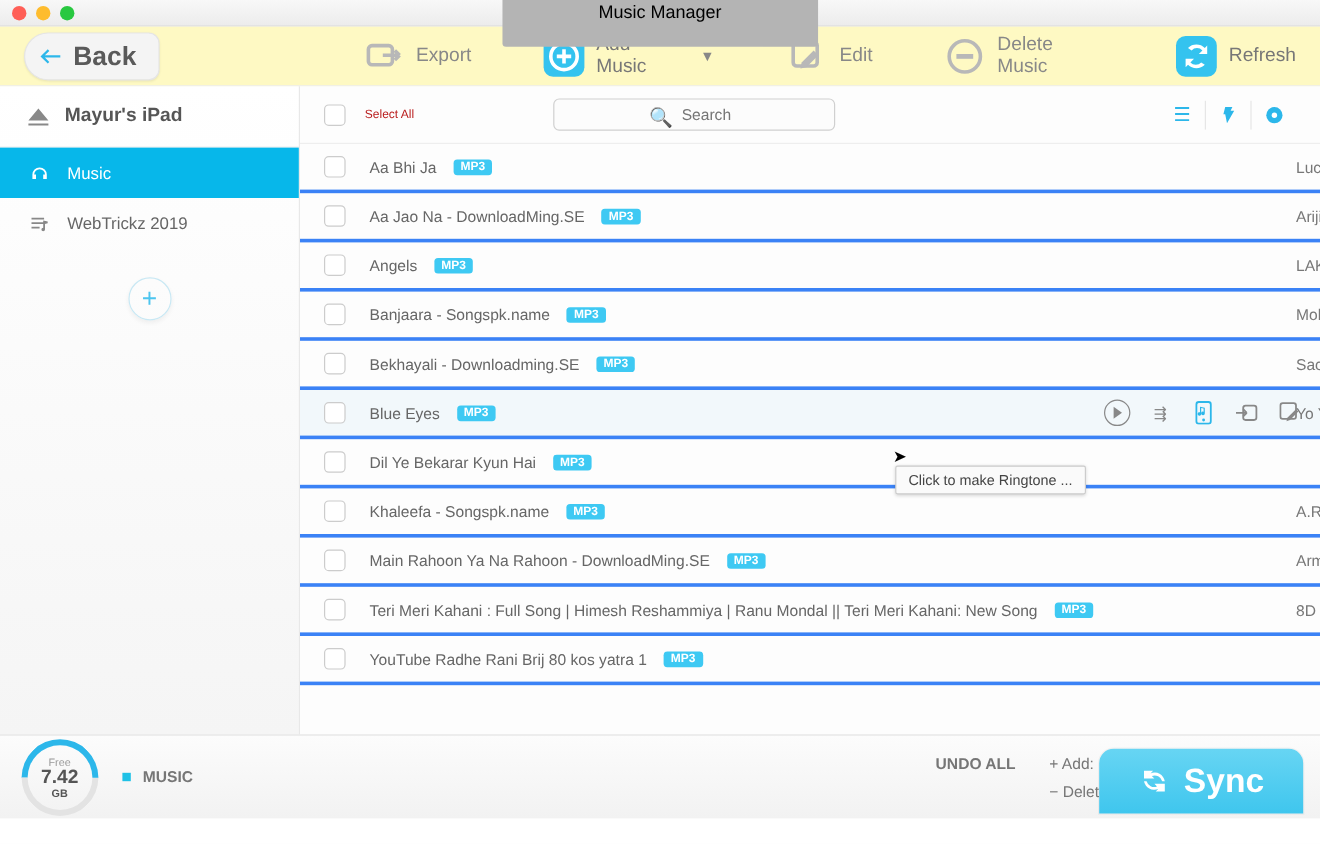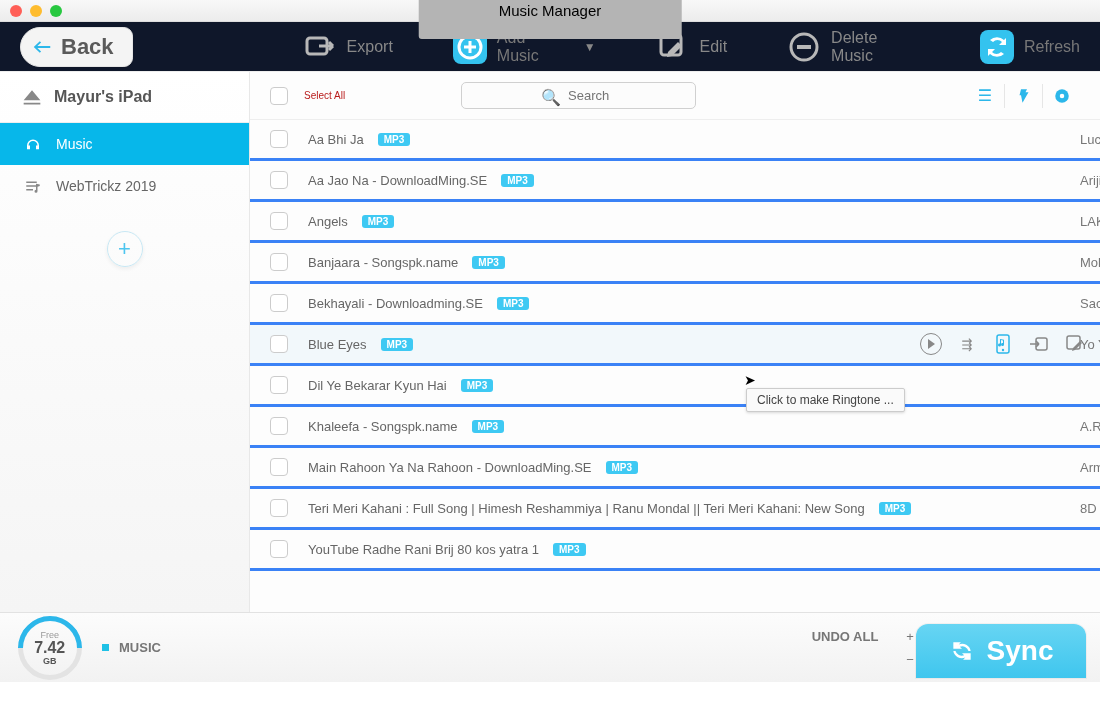--- a/index.html
+++ b/index.html
@@ -3,21 +3,21 @@
 <meta charset="utf-8">
 <style>
 * { margin:0; padding:0; box-sizing:border-box; font-family:-apple-system,BlinkMacSystemFont,"Segoe UI",Helvetica,Arial,sans-serif; }
 body { width:1100px; height:703px; background:#fff; overflow:hidden; position:relative; }
 .titlebar { height:22px; background:linear-gradient(#f8f8f8,#ececec); border-bottom:1px solid #ddd; display:flex; align-items:center; position:relative; }
 .traffic { display:flex; gap:8px; margin-left:10px; }
 .tf { width:12px; height:12px; border-radius:50%; }
 .tf-close{background:#ff5f57;} .tf-min{background:#febc2e;} .tf-max{background:#28c840;}
 .title-pill { position:absolute; left:50%; transform:translateX(-50%); background:#b4b4b4; color:#000000; font-size:15px; padding:20px 80px; border-radius:3px; }
 
-.toolbar { height:50px; display:flex; align-items:center; padding:0 20px; background:#0f172a; border-bottom:1px solid #eee;}
+.toolbar { height:50px; display:flex; align-items:center; padding:0 20px; background:#fef9c3; border-bottom:1px solid #eee;}
 .back-btn { display:flex; align-items:center; gap:8px; font-size:22px; font-weight:600; color:#5a5a5a; background:#f4f4f4; border:1px solid #e5e5e5; border-radius:22px 10px 10px 22px; padding:6px 18px 6px 10px; box-shadow:0 1px 2px rgba(0,0,0,.08);}
 .back-btn svg{width:22px;height:22px;}
 .tool-btns { display:flex; gap:60px; margin-left:170px; align-items:center; }
 .tbtn { display:flex; align-items:center; gap:10px; color:#888; font-size:16px; }
 .tbtn.active { color:#28a7e2; }
 .tbtn .ic { width:34px; height:34px; display:flex; align-items:center; justify-content:center; border-radius:8px;}
 .tbtn .ic svg{width:34px;height:34px;}
 .tbtn.active .ic{background:#34c3ef;border-radius:8px;}
 .tbtn.active .ic svg{fill:#fff;stroke:#fff;}
 .chev-down { font-size:12px; color:#888; margin-left:6px; }
@@ -63,21 +63,21 @@
 .gauge { width:64px; height:64px; border-radius:50%; border:5px solid #e3e3e3; border-top-color:#2cb7ea; border-right-color:#2cb7ea; display:flex; flex-direction:column; align-items:center; justify-content:center; color:#666; transform:rotate(-45deg);}
 .gauge > div{transform:rotate(45deg);text-align:center;}
 .gauge .free{font-size:9px;color:#999;}
 .gauge .val{font-size:16px;font-weight:700;color:#555;line-height:1;}
 .gauge .unit{font-size:9px;font-weight:700;color:#555;}
 .stats { margin-left:20px; font-size:13px; color:#767676; display:flex; flex-direction:column; gap:8px;}
 .stats .line{display:flex;align-items:center;gap:10px;}
 .dot{width:7px;height:7px;}
 .dot.teal{background:#1fc1e6;} .dot.grey{background:#c8c8c8;} .dot.orange{background:#f5a623;} .dot.green{background:#3bd17a;}
 .music-lbl{font-weight:700;color:#767676;}
-.undo-grp{margin-left:auto; margin-right:88px; font-size:13px; color:#767676; display:flex; gap:28px; align-items:flex-start;}
+.undo-grp{margin-left:auto; margin-right:120px; font-size:13px; color:#767676; display:flex; gap:28px; align-items:flex-start;}
 .undo-grp .col{display:flex;flex-direction:column;gap:8px;}
 .undo-all{font-weight:700;}
 .sync-btn { position:absolute; right:14px; bottom:4px; width:170px; height:54px; background:linear-gradient(#67d5f3,#3fc6ee); border-radius:12px 12px 0 0; color:#fff; font-size:28px; font-weight:700; display:flex; align-items:center; justify-content:center; gap:12px; box-shadow:0 0 0 1px rgba(0,0,0,.04);margin-left:20px;}
 .sync-btn svg{width:26px;height:26px;}
 </style>
 </head>
 <body>
 
 <div class="titlebar">
   <div class="traffic">

